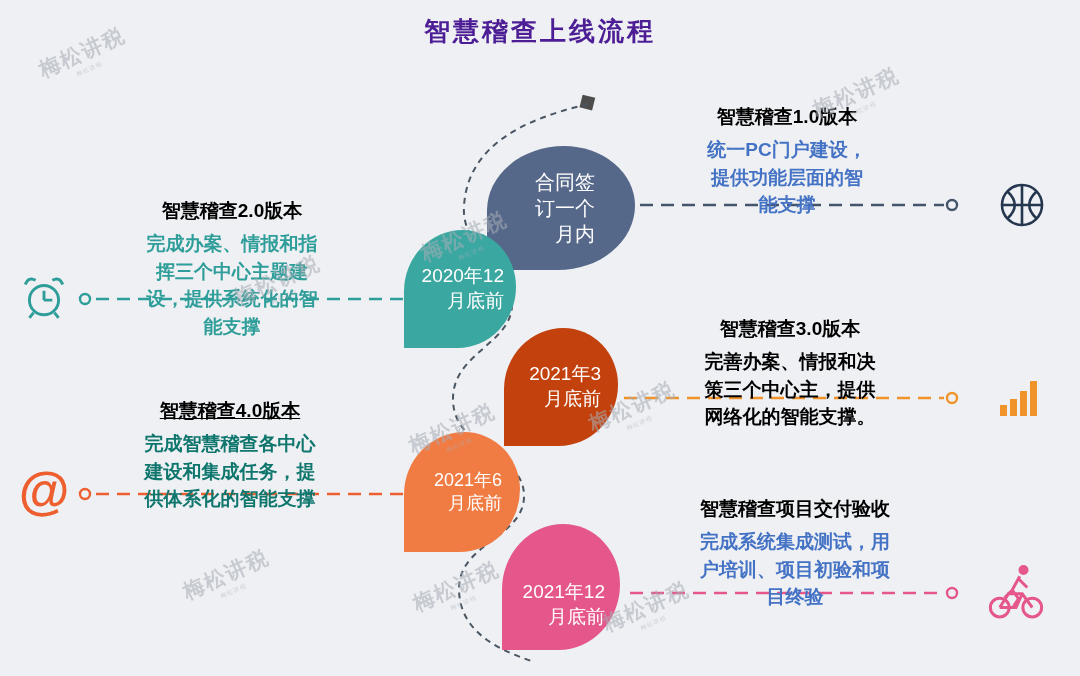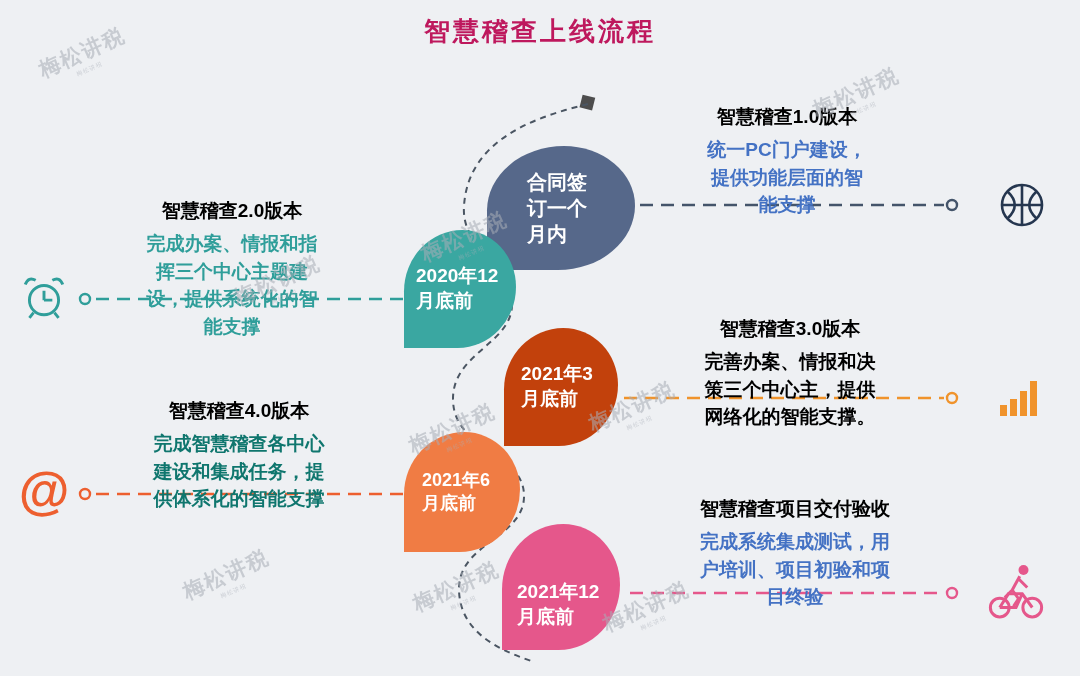--- a/index.html
+++ b/index.html
@@ -2,46 +2,46 @@
 <html><head>
 <meta charset="utf-8">
 <style>
   * { margin: 0; padding: 0; box-sizing: border-box; }
   html,body { background:#ffffff; font-family:"Liberation Sans","DejaVu Sans",sans-serif; }
   .canvas { position:relative; width:1080px; height:676px; background:#eef0f3; overflow:hidden; }
 
   .lines { position:absolute; left:0; top:0; z-index:1; }
 
   .title { position:absolute; top:14px; left:0; width:100%; text-align:center;
-           font-size:26px; font-weight:bold; color:#be185d; letter-spacing:3px; z-index:3; }
+           font-size:26px; font-weight:bold; color:#4c1d95; letter-spacing:3px; z-index:3; }
 
   
   .petal { position:absolute; z-index:2; border-radius:52% 48% 52% 0;
            display:flex; align-items:center; justify-content:center;
-           color:#fff; font-weight:bold; text-align:left; }
+           color:#fff; font-weight:normal; text-align:right; }
   .petal-label { line-height:1.3; }
   .p1 { left:487px; top:146px; width:148px; height:124px; font-size:20px; }
   .p1 .petal-label { width:68px; }
   .p2 { left:404px; top:230px; width:112px; height:118px; font-size:19px; }
   .p2 .petal-label { width:88px; }
   .p3 { left:504px; top:328px; width:114px; height:118px; font-size:19px; }
   .p3 .petal-label { width:80px; }
   .p4 { left:404px; top:432px; width:116px; height:120px; font-size:18px; }
   .p4 .petal-label { width:80px; }
   .p5 { left:502px; top:524px; width:118px; height:126px; font-size:19px; }
   .p5 .petal-label { width:88px;margin-top:35px; }
 
   
   .ms { position:absolute; width:280px; text-align:center; z-index:3; }
   .ms-title { font-size:19px; font-weight:bold; color:#000000; margin-bottom:6px; }
   .ms-body  { display:inline-block; font-size:19px; font-weight:bold; line-height:1.45; }
   .ms1 { left:647px; top:104px; }  .ms1 .ms-body { max-width:168px; }
   .ms2 { left:92px;  top:198px; }  .ms2 .ms-body { max-width:176px; }
   .ms3 { left:650px; top:316px; }  .ms3 .ms-body { max-width:176px; }
-  .ms4 { left:99px;  top:398px; }  .ms4 .ms-body { max-width:176px; }
+  .ms4 { left:90px;  top:398px;text-decoration:underline; }  .ms4 .ms-body { max-width:176px; }
   .ms5 { left:655px; top:496px; }  .ms5 .ms-body { max-width:192px; }
 
   
   .icon { position:absolute; z-index:3; }
   .ic-basketball { left:998px; top:181px; width:48px; height:48px; }
   .ic-alarm      { left:19px;  top:272px; width:50px; height:50px; }
   .ic-bars       { left:996px; top:374px; width:48px; height:48px; }
   .ic-at         { left:16px;  top:462px; width:56px; height:56px;
                    font-size:52px; font-weight:bold; color:#ed5f2f; line-height:56px; text-align:center; }
   .ic-cyclist    { left:986px; top:560px; width:60px; height:60px; }

